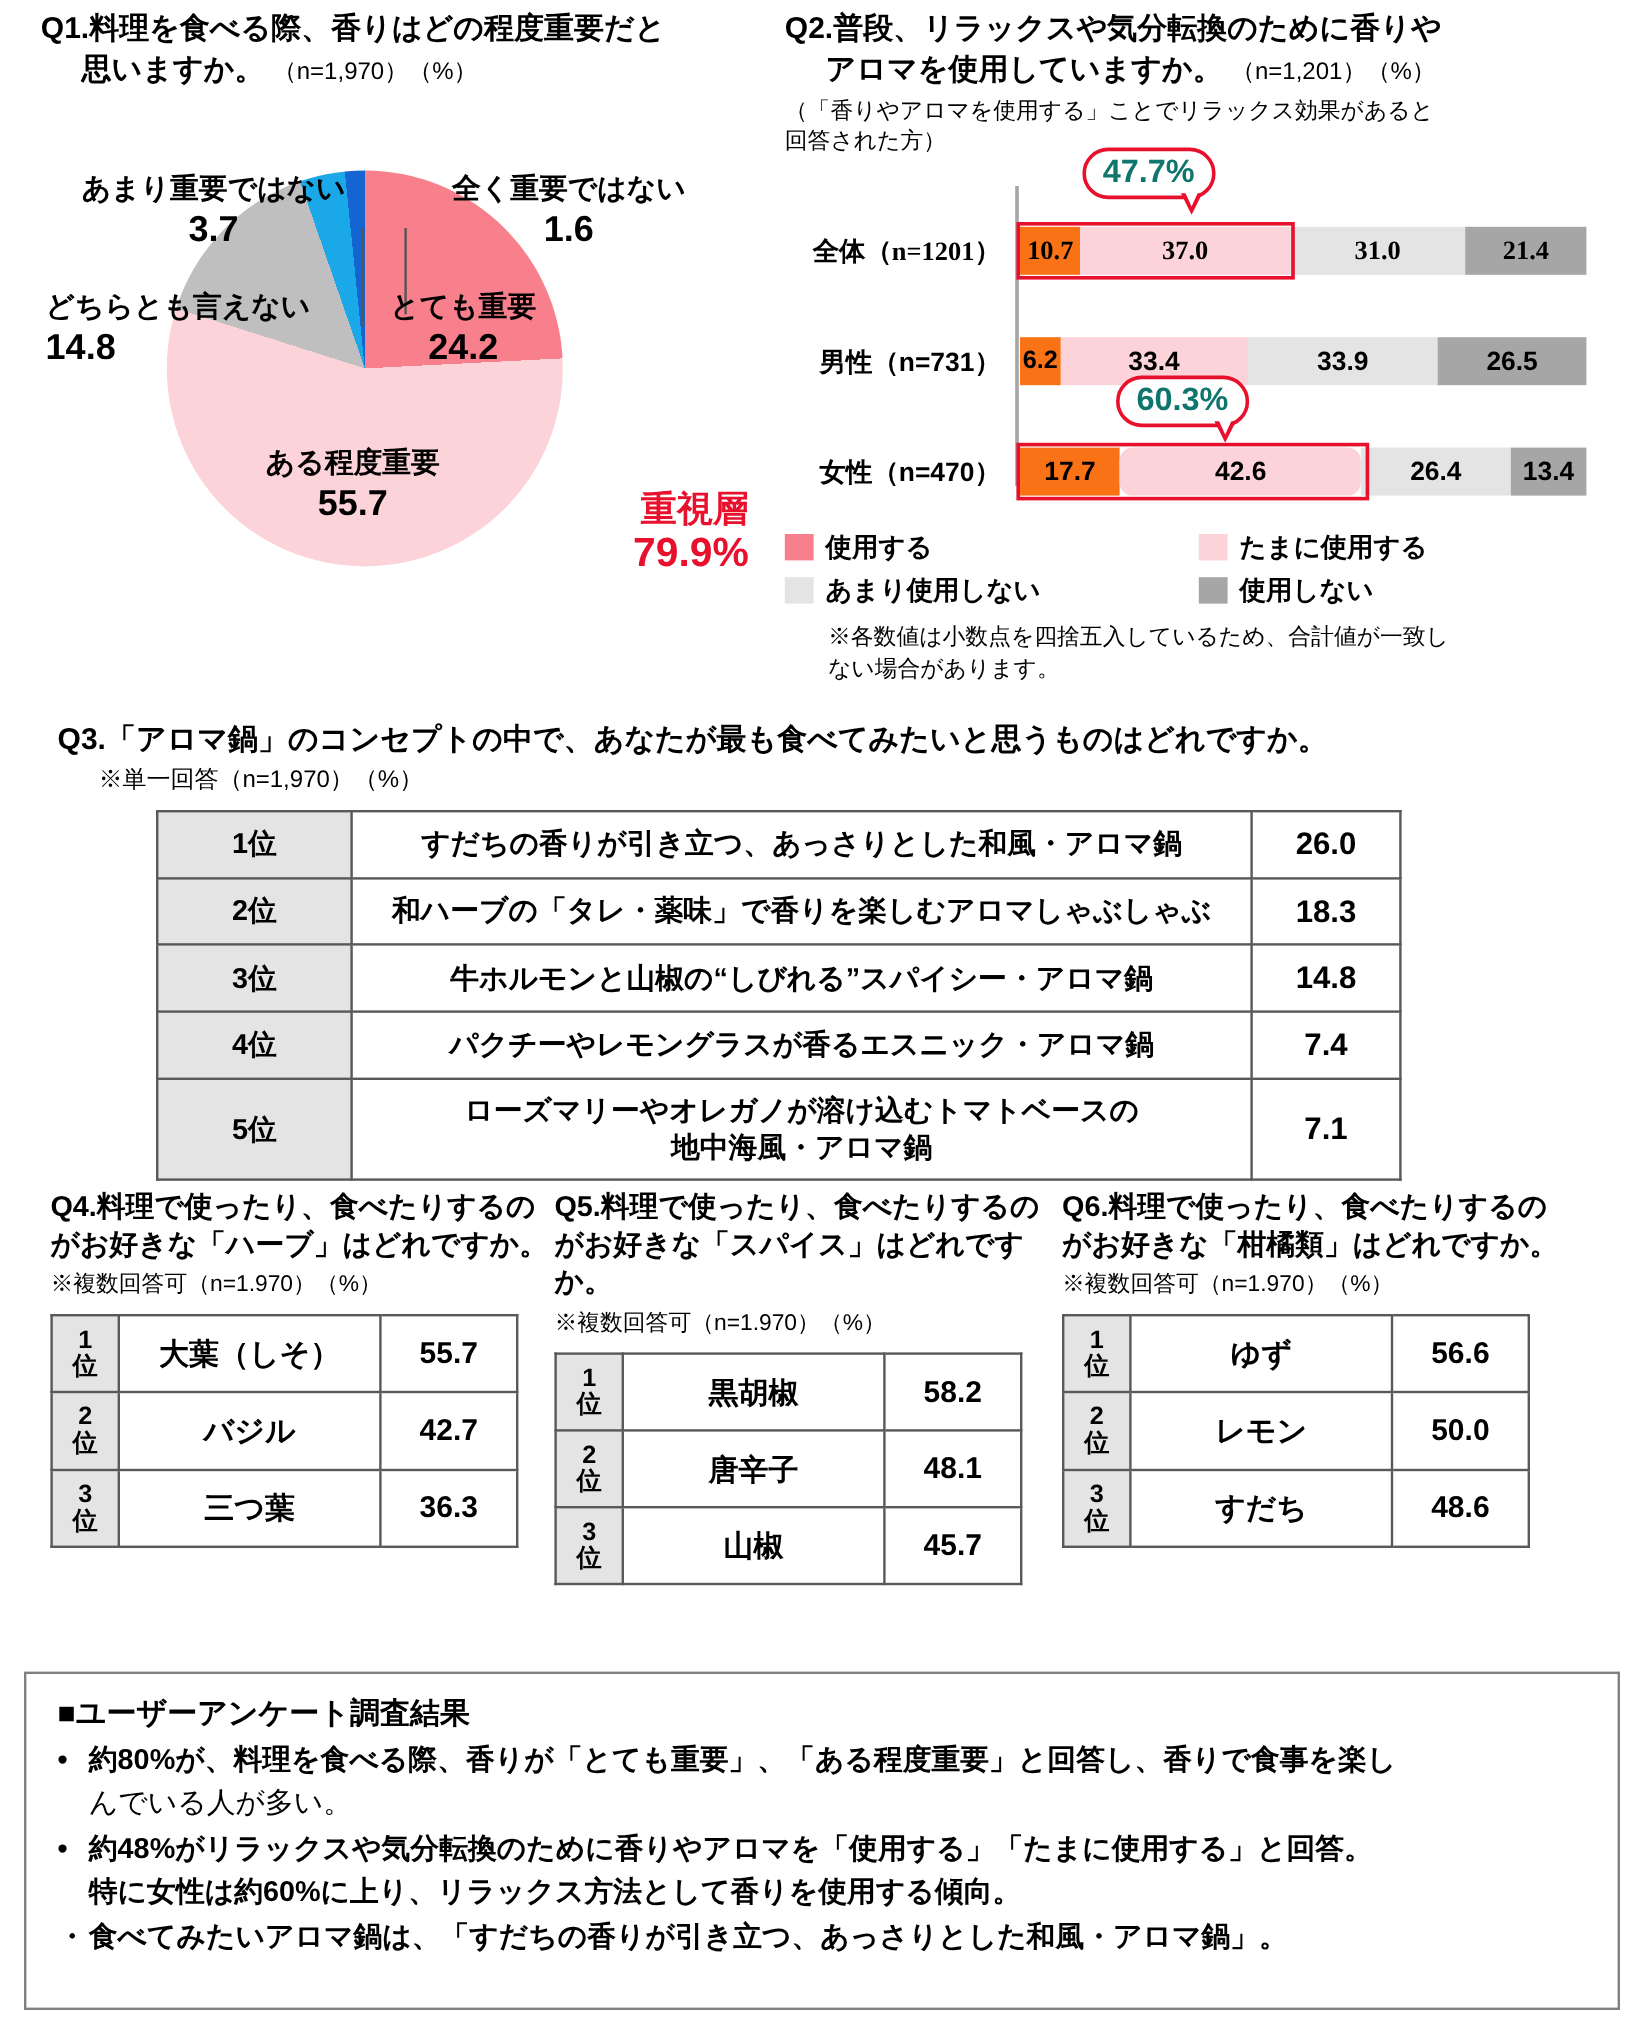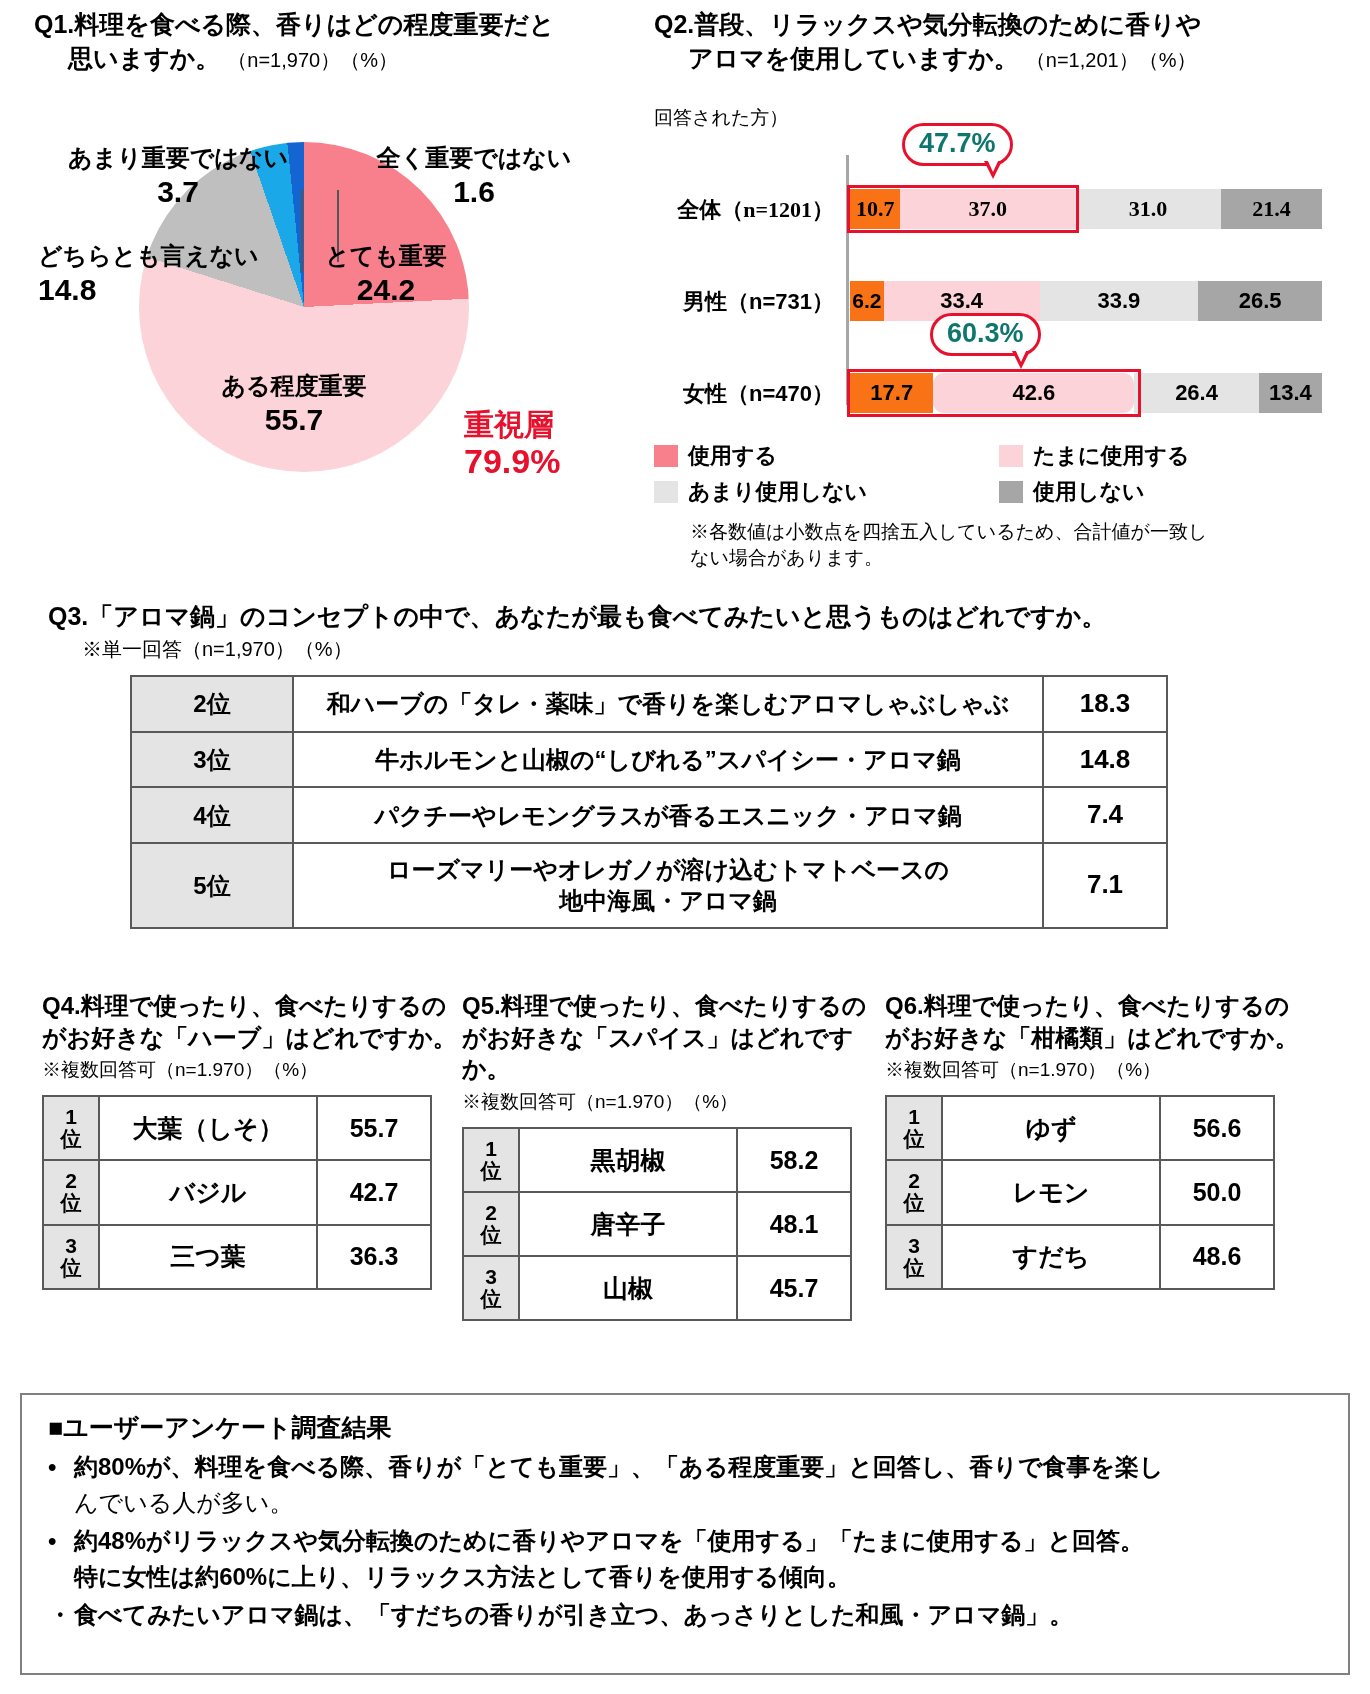--- a/index.html
+++ b/index.html
@@ -84,21 +84,21 @@
     background: #555;
     width: 2px;
   }
   #lead1 { left: 267px; top: 108px; height: 82px; }
   #lead2 { left: 303px; top: 108px; height: 72px; }
   .pie-emph {
     position: absolute;
     left: 430px;
     top: 326px;
     width: 160px;
-    text-align: left;
+    text-align: right;
     color: #e8112d;
     font-weight: bold;
     line-height: 1.15;
   }
   .pie-emph .t1 { font-size: 30px; display: block; }
   .pie-emph .t2 { font-size: 34px; display: block; }
 
   
   #q2 {
     position: absolute;
@@ -345,21 +345,21 @@
     </div>
   </section>
 
   <section id="q2">
     <div class="q-head">
       <span>Q2.普段、リラックスや気分転換のために香りや</span><br>
       <span style="margin-left:34px;">アロマを使用していますか。</span>
       <span class="q-sub">（n=1,201）（%）</span>
     </div>
     <div class="q-paren">
-      <br>
+      <span>（「香りやアロマを使用する」ことでリラックス効果があると</span><br>
       <span>回答された方）</span>
     </div>
 
     <div class="bars">
       <div class="axis-line" style="top:10px;height:250px;"></div>
 
       <div class="bar-row" style="top:40px;font-family:Liberation Serif, serif;">
         <div class="bar-label">全体（n=1201）</div>
         <div class="seg-track">
           <div class="seg s1" style="width:50.5px;">10.7</div>
@@ -429,20 +429,25 @@
       </div>
     </div>
   </section>
 
   <section id="q3">
     <div class="q-title">Q3.「アロマ鍋」のコンセプトの中で、あなたが最も食べてみたいと思うものはどれですか。</div>
     <div class="q-note">※単一回答（n=1,970）（%）</div>
     <table class="rank3">
       <tbody>
         <tr>
+          <td class="rk">1位</td>
+          <td>すだちの香りが引き立つ、あっさりとした和風・アロマ鍋</td>
+          <td class="val">26.0</td>
+        </tr>
+        <tr>
           <td class="rk">2位</td>
           <td>和ハーブの「タレ・薬味」で香りを楽しむアロマしゃぶしゃぶ</td>
           <td class="val">18.3</td>
         </tr>
         <tr>
           <td class="rk">3位</td>
           <td>牛ホルモンと山椒の“しびれる”スパイシー・アロマ鍋</td>
           <td class="val">14.8</td>
         </tr>
         <tr>

